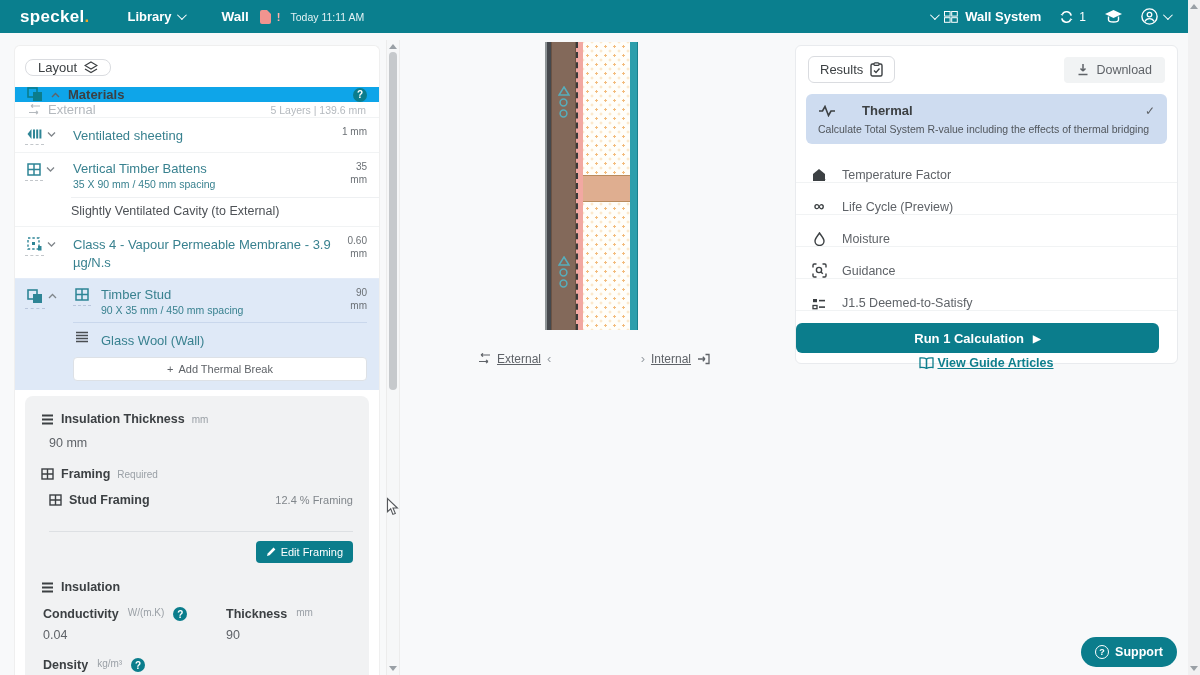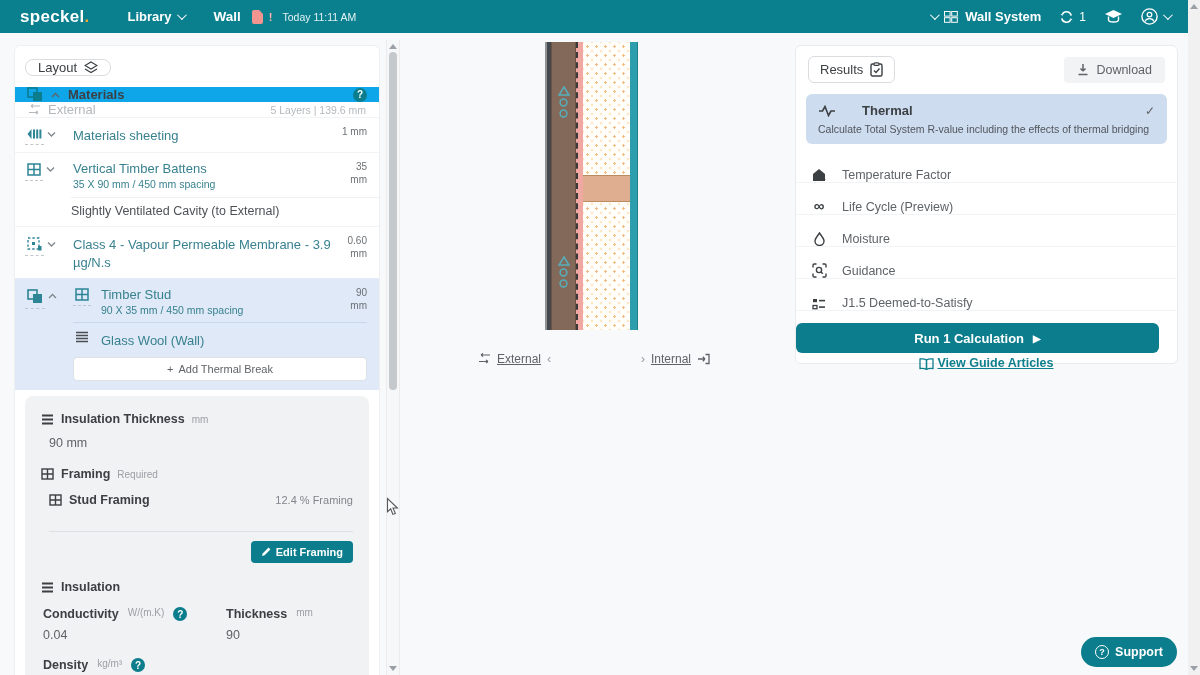--- a/index.html
+++ b/index.html
@@ -8,21 +8,21 @@
   svg { display:block; }
 
   
   .topbar { position:absolute; left:0; top:0; width:1188px; height:33px; background:#0a7f8e;
             display:flex; align-items:center; justify-content:space-between; padding:0 18px 0 20px; }
   .tb-left, .tb-right { display:flex; align-items:center; }
   .logo { color:#fff; font-weight:bold; font-size:17px; letter-spacing:.3px; }
   .logo .dot { color:#f5a623; }
   .tb-item { display:flex; align-items:center; gap:5px; color:#fff; }
   .lib { margin-left:38px; font-size:13px; font-weight:bold; }
-  .doc { margin-left:30px; }
+  .doc { margin-left:38px; }
   .doc-title { font-size:13.5px; font-weight:bold; color:#fff; }
   .file-ic { width:11px; height:14px; background:#f2948f; border-radius:2px; position:relative; margin-left:6px; }
   .file-ic::before { content:""; position:absolute; right:0; top:0; border-style:solid; border-width:0 4px 4px 0; border-color:transparent #0a7f8e transparent transparent; }
   .alert-mark { color:#ffb3ad; font-weight:bold; font-size:11px; margin-left:1px; }
   .timestamp { font-size:10.5px; color:#e3f2f4; margin-left:5px; }
   .tb-right { gap:18px; }
   .wallsys { gap:7px; font-size:13px; font-weight:bold; }
   .sync { gap:5px; font-size:12px; }
   .chev-css { width:7px; height:7px; border-right:1.6px solid #fff; border-bottom:1.6px solid #fff; transform:rotate(45deg) translateY(-2px); display:inline-block; }
 
@@ -69,21 +69,21 @@
   .settings { margin:6px 10px 0; background:#f1f2f3; border-radius:8px 8px 0 0; padding:16px 16px 8px; flex:1; }
   .s-head { display:flex; align-items:center; gap:7px; font-size:12.5px; font-weight:bold; color:#3c4043; }
   .s-unit { font-size:10px; font-weight:normal; color:#9aa0a6; }
   .s-val { font-size:12.5px; color:#5f6368; margin:10px 0 0 8px; }
   .s-gap { height:17px; }
   .sub-box { margin-left:8px; margin-top:12px; }
   .sub-head { display:flex; align-items:center; justify-content:space-between; padding-bottom:24px; border-bottom:1px solid #dde0e3; }
   .sub-head .l { display:flex; align-items:center; gap:7px; font-size:12.5px; font-weight:bold; color:#3c4043; }
   .sub-head .r { font-size:11px; color:#80868b; }
   .edit-row { display:flex; justify-content:flex-end; margin-top:9px; }
-  .edit-btn { background:#0b7d8c; color:#fff; border:none; border-radius:4px; font-size:11px; font-weight:bold;
+  .edit-btn { background:#0b7d8c; color:#fff; border:none; border-radius:4px; font-size:11px; font-weight:normal;
               padding:5px 10px; display:flex; align-items:center; gap:5px; font-family:inherit; cursor:pointer; }
   .f-grid { display:grid; grid-template-columns:183px 1fr; margin-left:2px; margin-top:13px; }
   .f-label { display:flex; align-items:flex-start; gap:9px; font-size:12.5px; font-weight:bold; color:#3c4043; }
   .f-unit { font-size:10px; font-weight:normal; color:#9aa0a6; }
   .f-val { font-size:12.5px; color:#5f6368; margin-top:7px; }
 
   
   .diagram { position:absolute; left:545px; top:42px; width:93px; height:288px; display:flex; }
   .layer-alu { width:6px; background:linear-gradient(90deg,#8e9496 0 34%,#45484c 34% 100%); }
   .layer-battens { width:25px; background:#83695a; border-left:1px solid #6b5344; border-right:1px solid #6b5344; position:relative; }
@@ -114,21 +114,21 @@
   .thermal-top .t { font-size:13px; font-weight:bold; color:#3c4043; flex:1; }
   .thermal-top .ck { color:#5f6368; font-size:12px; }
   .thermal-sub { font-size:10.5px; color:#50555b; margin-top:5px; }
   .res-item { height:32px; display:flex; align-items:flex-end; gap:15px; padding:0 15px; font-size:12.5px; color:#5f6368; cursor:pointer; }
   .res-item + .res-item { border-top:1px solid #f1f3f4; }
   .res-list { margin-top:6px; border-bottom:1px solid #f1f3f4; }
   .res-item .ri { width:16px; display:flex; justify-content:center; color:#3c4043; }
   .run-btn { margin:12px 0 0; width:363px; height:30px; background:#0b7d8c; border:none; border-radius:6px;
              color:#fff; font-size:13px; font-weight:bold; display:flex; align-items:center; justify-content:center; gap:9px; font-family:inherit; cursor:pointer; }
   .run-btn .play { font-size:10px; }
-  .guide-row { position:absolute; left:795px; top:356px; width:383px; display:flex; justify-content:center; align-items:flex-end; gap:3px; }
+  .guide-row { position:absolute; left:795px; top:356px; width:383px; display:flex; justify-content:center; align-items:center; gap:3px; }
   .guide-row a { color:#0e7f8d; font-size:12.5px; font-weight:bold; text-decoration:underline; cursor:pointer; }
 
   .support-btn { position:absolute; right:23px; bottom:8px; height:30px; background:#0b7d8c; border:none; border-radius:15px;
                  color:#fff; font-size:12.5px; font-weight:bold; display:flex; align-items:center; gap:6px; padding:0 14px; font-family:inherit; cursor:pointer; }
   .q-ring { width:14px; height:14px; border:1.4px solid #fff; border-radius:50%; display:inline-flex; align-items:center; justify-content:center; font-size:9px; font-weight:bold; }
 
   .cursor { position:absolute; left:386px; top:497px; pointer-events:none; }
 </style>
 </head>
 <body>
@@ -218,21 +218,21 @@
             <path d="M4.5 1v10L0.5 6Z" fill="#2e8596"></path>
             <rect x="6" y="1.5" width="2" height="9" fill="#2e8596"></rect>
             <rect x="9.2" y="1.5" width="2" height="9" fill="#2e8596"></rect>
             <rect x="12.4" y="1.5" width="2" height="9" fill="#2e8596"></rect>
           </svg>
         </span>
       <svg width="9" height="6" viewBox="0 0 9 6" style="margin-top:4px">
           <path d="M1 1.5 4.5 5 8 1.5" fill="none" stroke="#80868b" stroke-width="1.3"></path>
         </svg>
     </div>
-    <div class="mat-main"><span class="mat-name">Materials sheeting</span></div>
+    <div class="mat-main"><span class="mat-name">Ventilated sheeting</span></div>
     <div class="thick">
         <div>1 mm</div>
         <div></div>
       </div>
   </div>
 
   <div class="mat-row">
     <div class="icon-zone">
       <span class="dashed-under">
           <svg width="14" height="13" viewBox="0 0 14 13">

